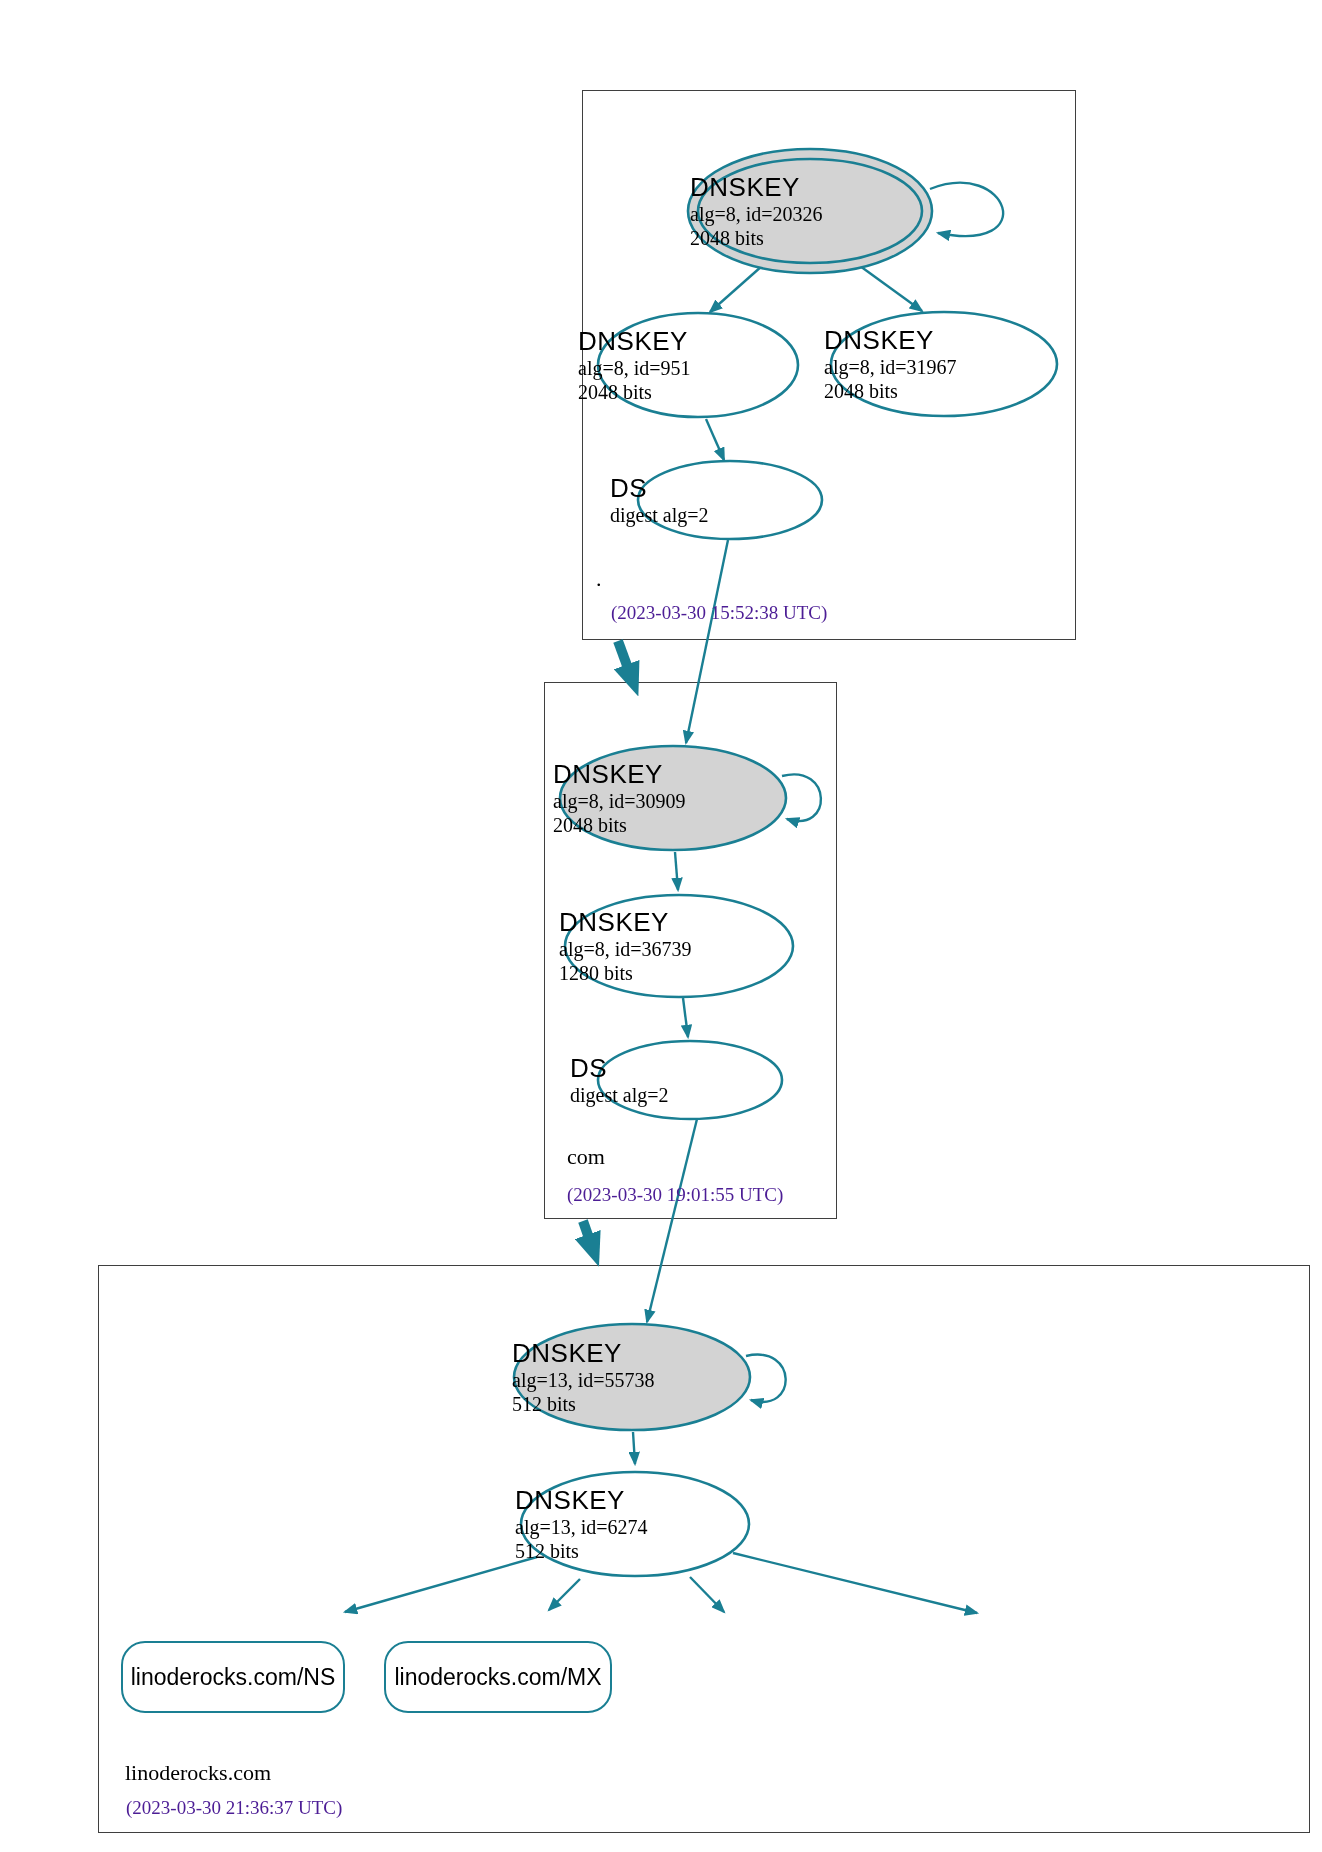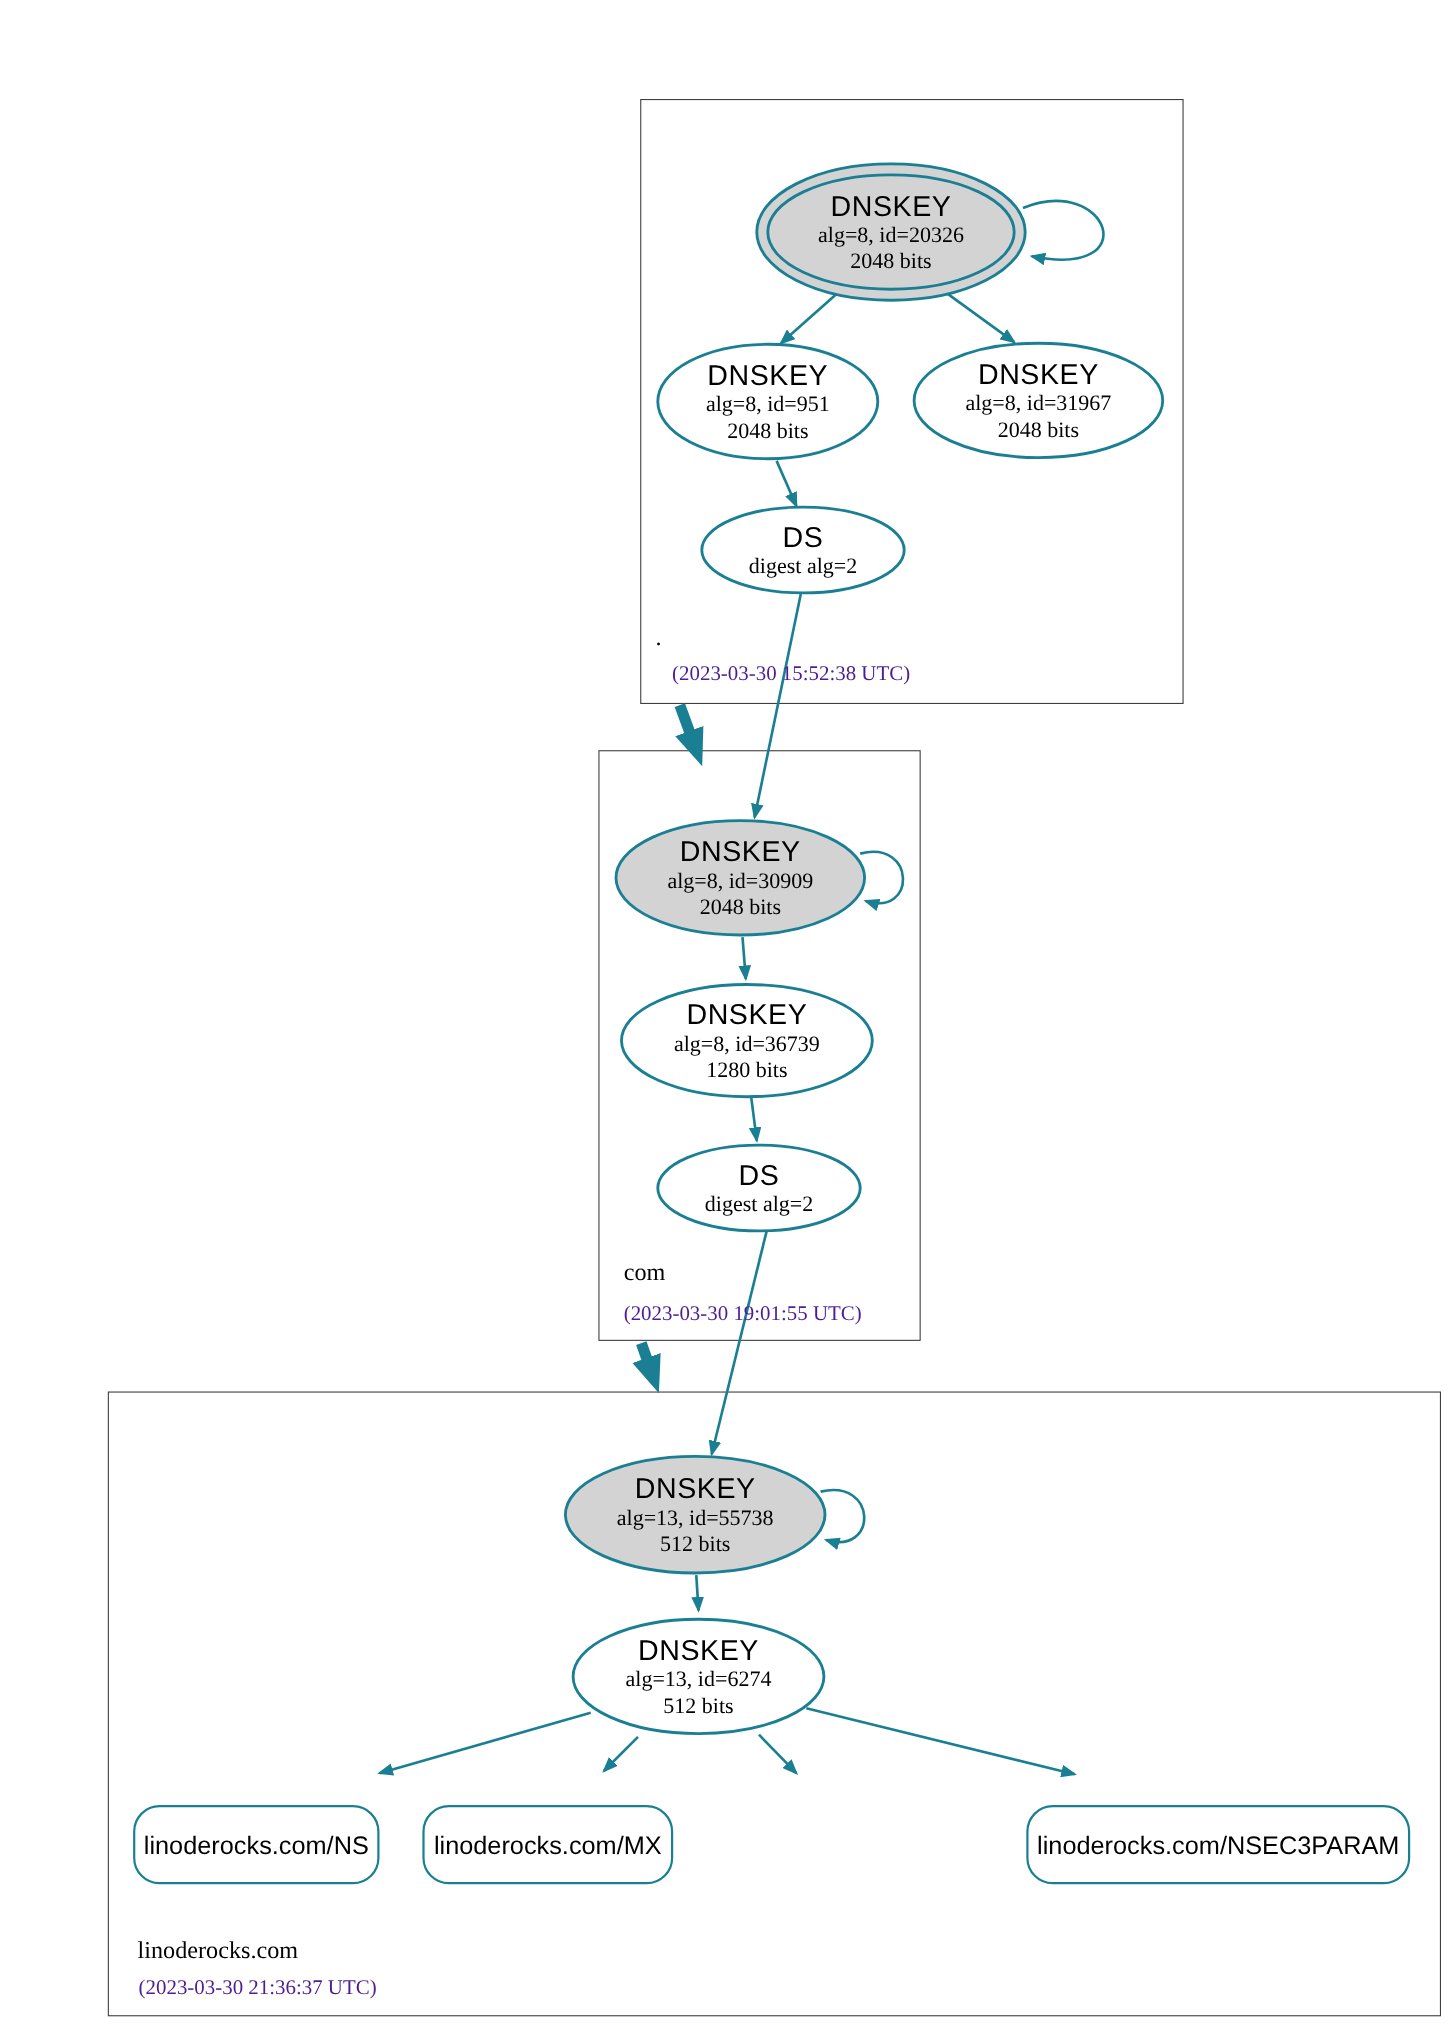--- a/index.html
+++ b/index.html
@@ -1,19 +1,19 @@
 <!DOCTYPE html>
 <html><head>
 <meta charset="utf-8">
 <style>
   html,body{margin:0;padding:0;background:#ffffff;}
   .stage{position:relative;width:1322px;height:1852px;background:#ffffff;overflow:hidden;}
   .zonebox{position:absolute;border:1.6px solid #3f3f3f;background:transparent;box-sizing:border-box;}
   svg.graph{position:absolute;left:0;top:0;width:1322px;height:1852px;}
-  .nlabel{position:absolute;display:flex;flex-direction:column;align-items:center;justify-content:center;
+  .nlabel{position:absolute;display:flex;flex-direction:column;align-items:flex-start;justify-content:center;
           text-align:center;color:#000;pointer-events:none;}
   .ntitle{font-family:"Liberation Sans",sans-serif;font-size:26px;line-height:29px;letter-spacing:.5px;}
   .ndetail{font-family:Liberation Serif, serif;font-size:20px;line-height:24px;}
   .rrset{position:absolute;border:2.6px solid #1a7f93;border-radius:24px;background:#ffffff;
          display:flex;align-items:center;justify-content:center;box-sizing:border-box;
          font-family:"Liberation Sans",sans-serif;font-size:23px;color:#000;margin-top:24px;}
   .zlabel{position:absolute;font-family:"Liberation Serif",serif;font-size:22px;color:#000;}
   .zts{position:absolute;font-family:"Liberation Serif",serif;font-size:19px;color:#4c1d95;}
 </style>
 </head>
@@ -70,23 +70,20 @@
     <ellipse cx="632" cy="1377" rx="118" ry="53" fill="#d3d3d3" stroke="#1a7f93" stroke-width="2.6"></ellipse>
     <ellipse cx="635" cy="1524" rx="114" ry="52" fill="#ffffff" stroke="#1a7f93" stroke-width="2.6"></ellipse>
   </svg>
 
   <div class="rrset" style="left:121px;top:1617px;width:224px;height:72px">
     <span>linoderocks.com/NS</span>
   </div>
   <div class="rrset" style="left:384px;top:1617px;width:228px;height:72px">
     <span>linoderocks.com/MX</span>
   </div>
-  <div class="rrset" style="left:933px;top:1617px;width:349px;height:72px">
-    <span>linoderocks.com/NSEC3PARAM</span>
-  </div>
 
   <div class="nlabel" style="left:690px;top:166px;width:240px;height:90px">
     <span class="ntitle">DNSKEY</span>
     <span class="ndetail">alg=8, id=20326</span>
     <span class="ndetail">2048 bits</span>
   </div>
   <div class="nlabel" style="left:578px;top:320px;width:240px;height:90px">
     <span class="ntitle">DNSKEY</span>
     <span class="ndetail">alg=8, id=951</span>
     <span class="ndetail">2048 bits</span>

